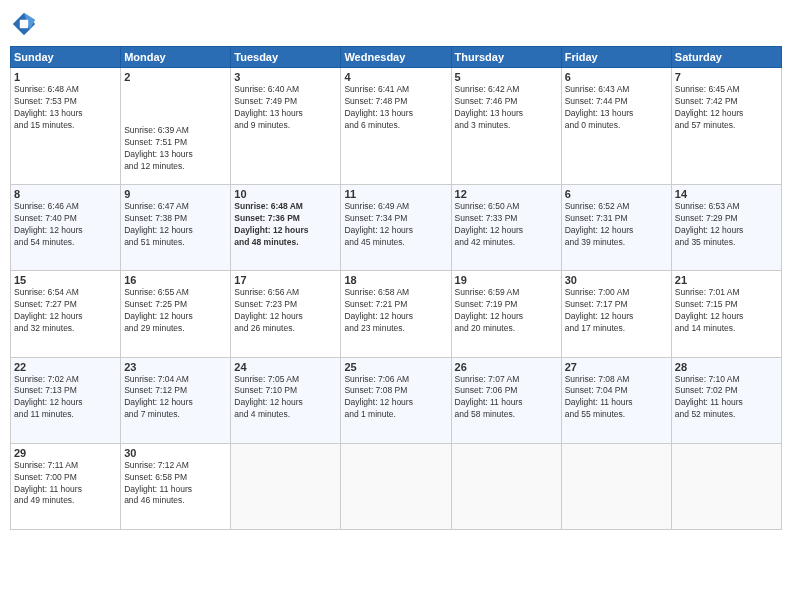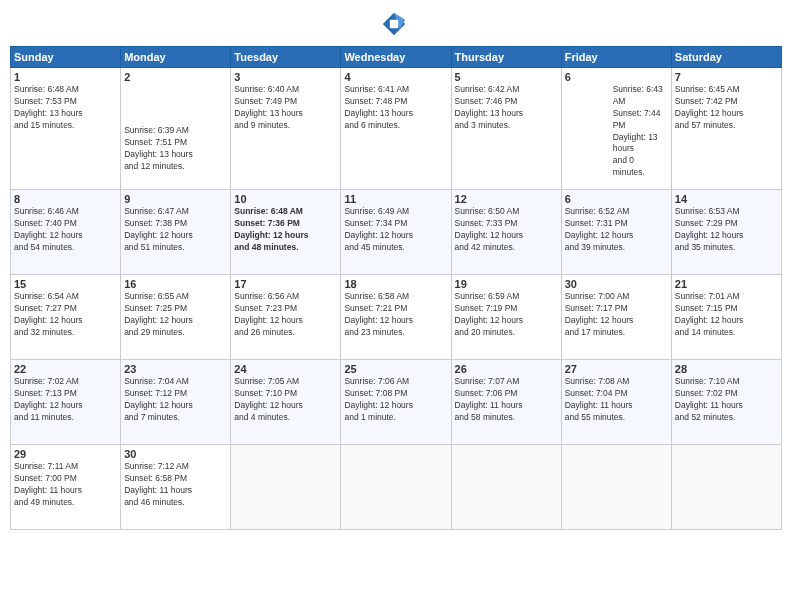--- a/index.html
+++ b/index.html
@@ -9,21 +9,20 @@
       width: 792px;
       height: 612px;
       overflow: hidden;
     }
     .page {
       width: 792px;
       height: 540px;
       padding: 10px;
       display: flex;
       flex-direction: column;
-      align-items: center;
     }
     .header {
       display: flex;
       justify-content: space-between;
       align-items: flex-start;
       margin-bottom: 8px;
     }
     .logo {
       display: flex;
       align-items: center;
@@ -161,21 +160,21 @@
           </td>
           <td>
             <span class="day-num">5</span>
             <div class="day-info" style="white-space: pre-line;">Sunrise: 6:42 AM
 Sunset: 7:46 PM
 Daylight: 13 hours
 and 3 minutes.</div>
           </td>
           <td>
             <span class="day-num">6</span>
-            <div class="day-info" style="white-space: pre-line; margin-left: 48px;">Sunrise: 6:43 AM
+            <div class="day-info" style="white-space: pre-line;">Sunrise: 6:43 AM
 Sunset: 7:44 PM
 Daylight: 13 hours
 and 0 minutes.</div>
           </td>
           <td>
             <span class="day-num">7</span>
             <div class="day-info" style="white-space: pre-line;">Sunrise: 6:45 AM
 Sunset: 7:42 PM
 Daylight: 12 hours
 and 57 minutes.</div>

